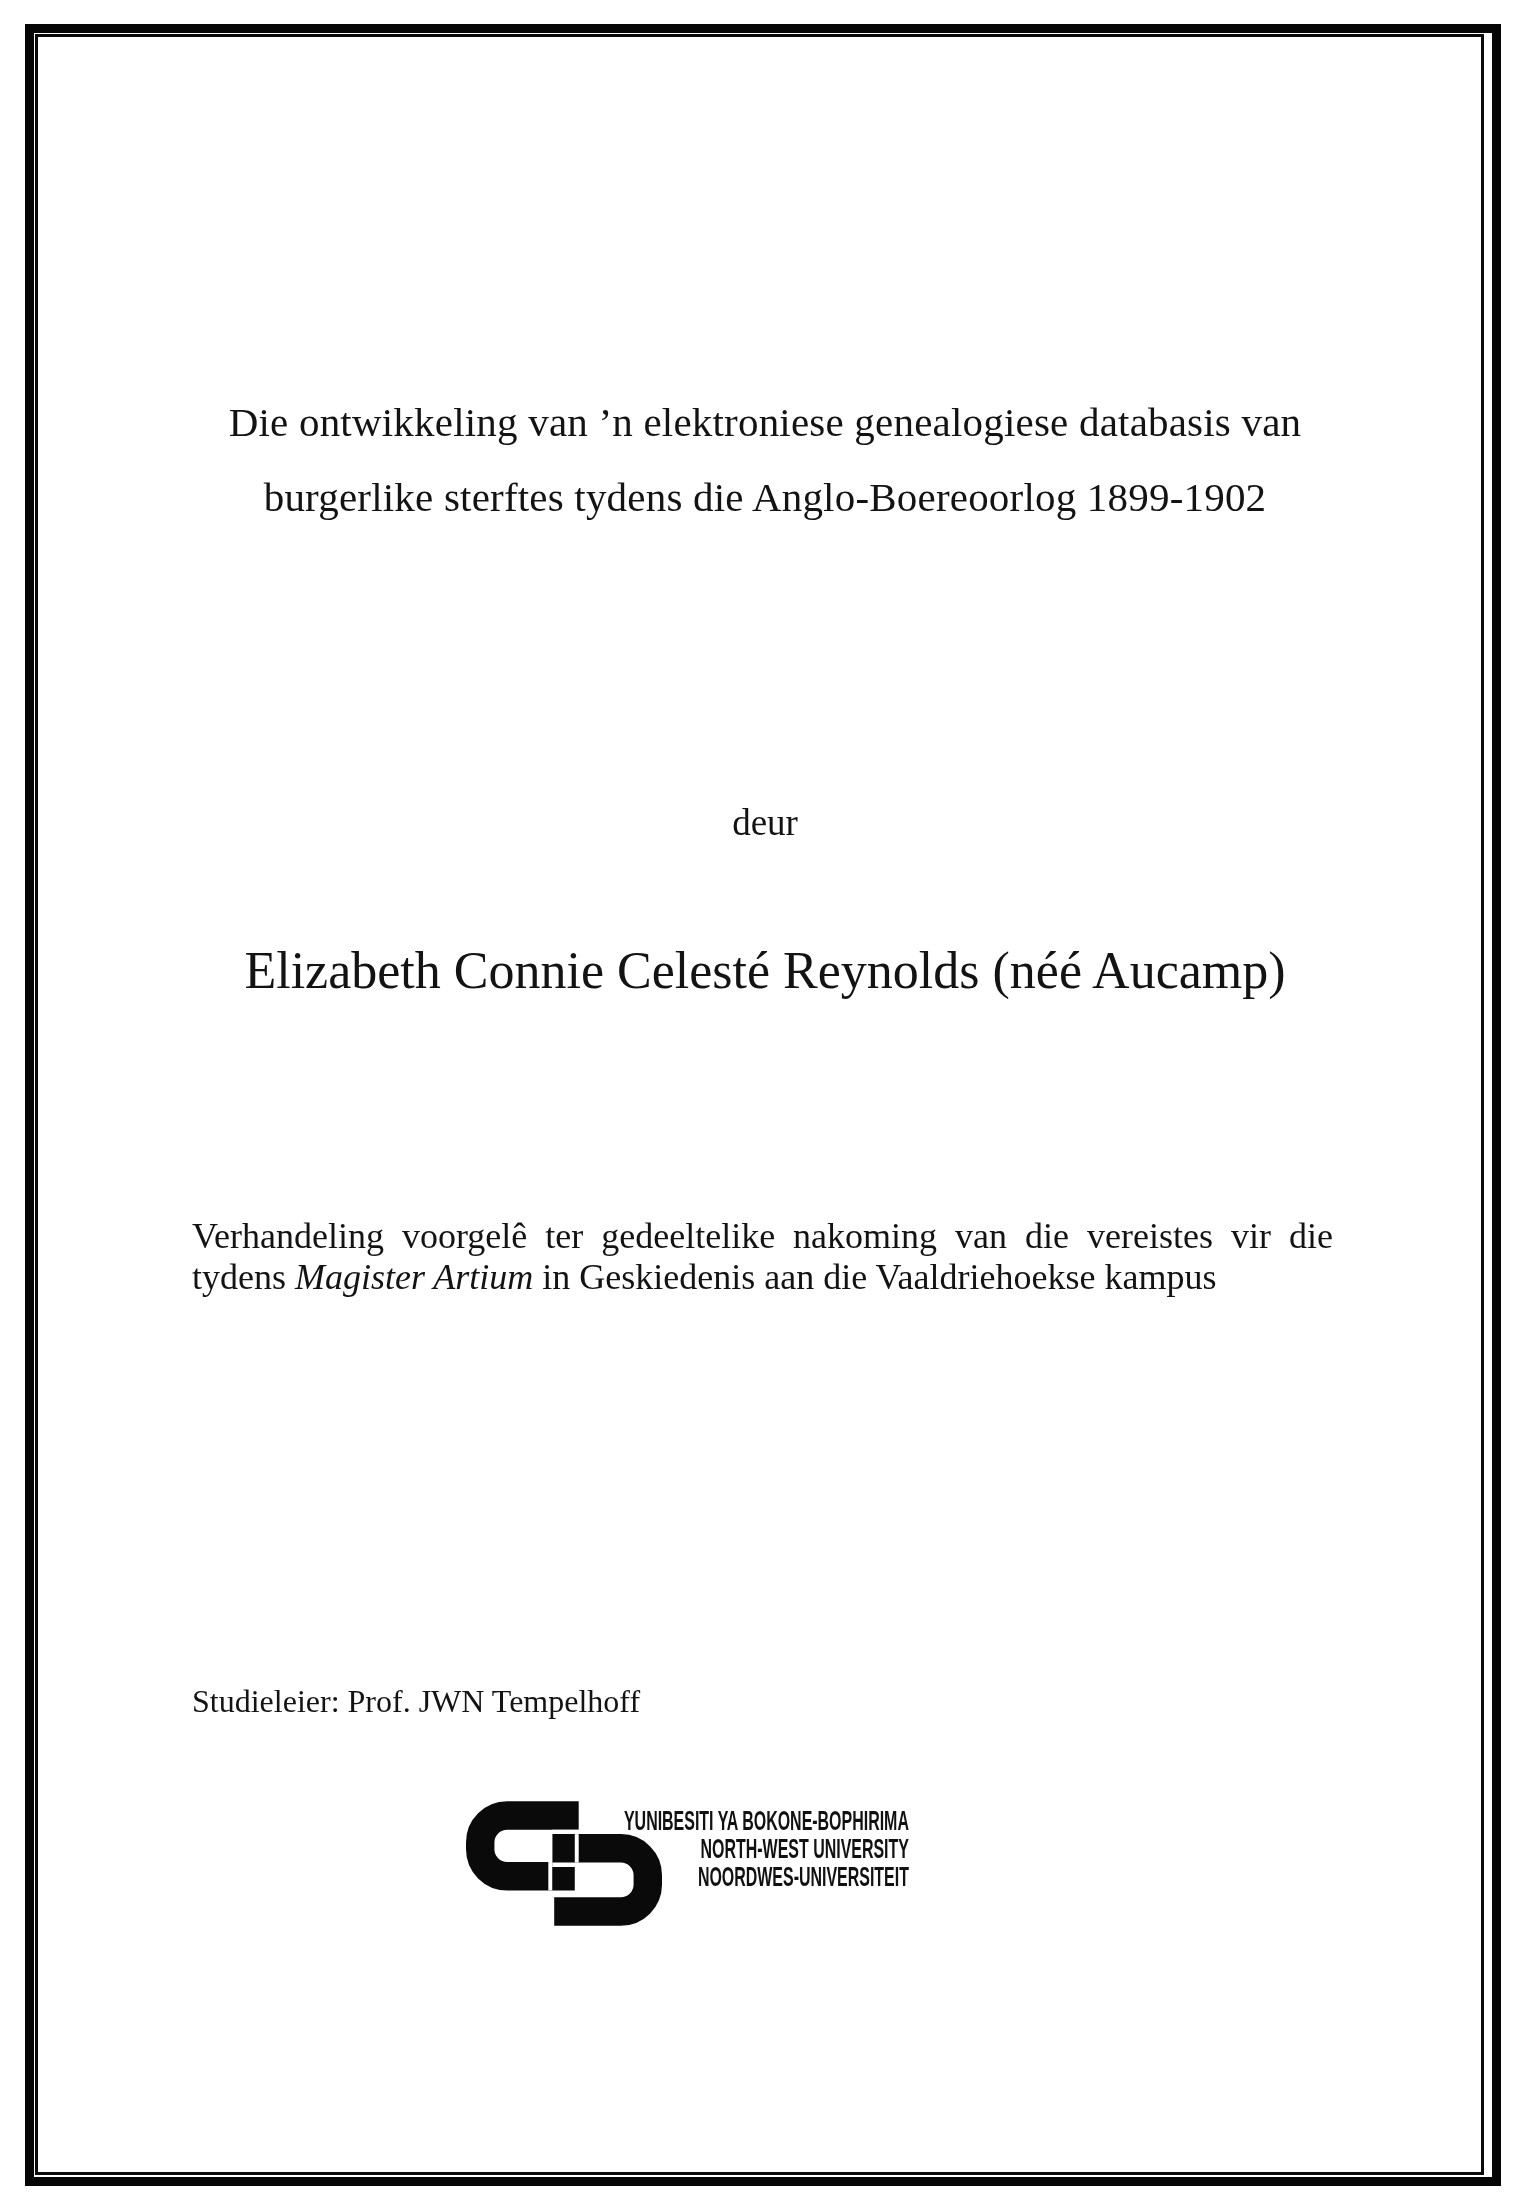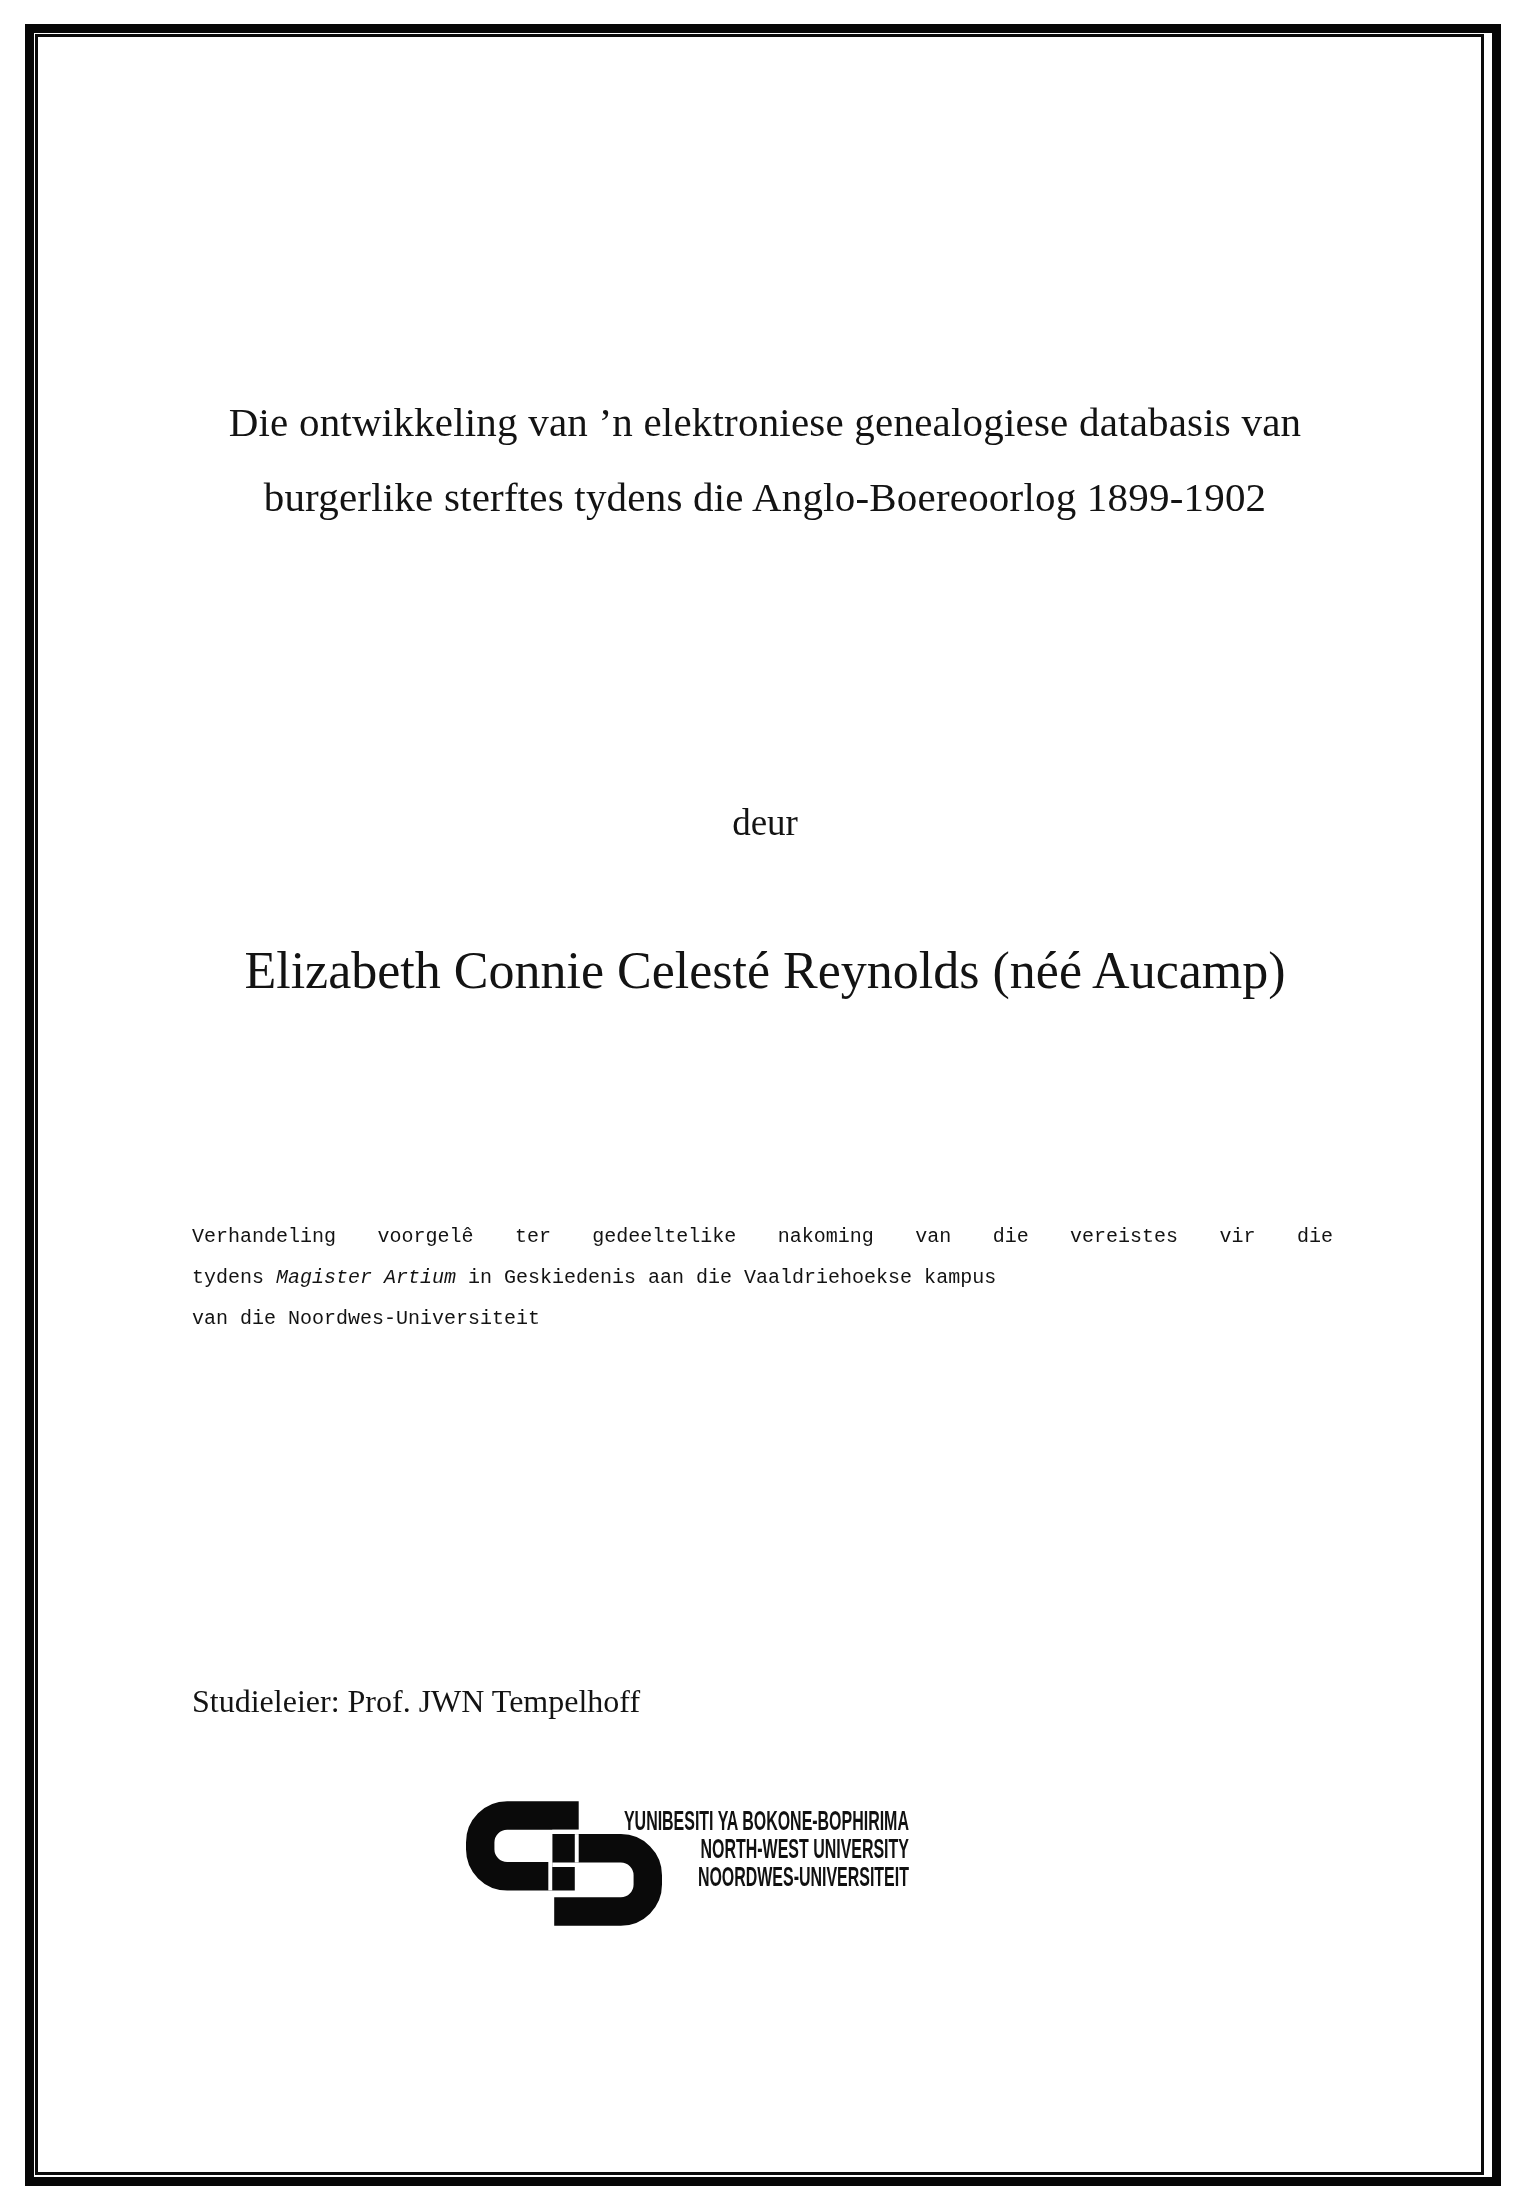--- a/index.html
+++ b/index.html
@@ -50,23 +50,22 @@
   .author {
     position: absolute;
     left: 140px; width: 1250px; top: 947px;
     text-align: center;
     font-size: 52px;
     line-height: 48px;
   }
   .statement {
     position: absolute;
     left: 192px; width: 1141px; top: 1216px;
-    font-size: 20px;
+    font-size: 36px;
     line-height: 41px;
-    font-family: Liberation Mono, monospace;
   }
   .statement .justified {
     text-align: justify;
     text-align-last: justify;
   }
   .supervisor-block {
     position: absolute;
     left: 192px; top: 1641px;
     font-size: 32px;
     line-height: 40px;
@@ -103,21 +102,20 @@
     <div>burgerlike sterftes tydens die Anglo-Boereoorlog 1899-1902</div>
   </div>
 
   <div class="byline">deur</div>
 
   <div class="author">Elizabeth Connie Celesté Reynolds (néé Aucamp)</div>
 
   <div class="statement">
     <div class="justified">Verhandeling voorgelê ter gedeeltelike nakoming van die vereistes vir die</div>
     <div><span>tydens </span><i>Magister Artium</i><span> in Geskiedenis aan die Vaaldriehoekse kampus</span></div>
-    <div>van die Noordwes-Universiteit</div>
   </div>
 
   <div class="supervisor-block">
     <div>Studieleier: Prof. JWN Tempelhoff</div>
   </div>
 
   <svg class="logo-mark" width="196" height="125" viewBox="0 0 200 127" aria-hidden="true">
 
     <path d="M 115 14.5 H 42 A 27.5 27.5 0 0 0 14.5 42 V 49 A 27.5 27.5 0 0 0 42 76.5 H 111" fill="none" stroke="#0a0a0a" stroke-width="29" stroke-linecap="butt"></path>
 

